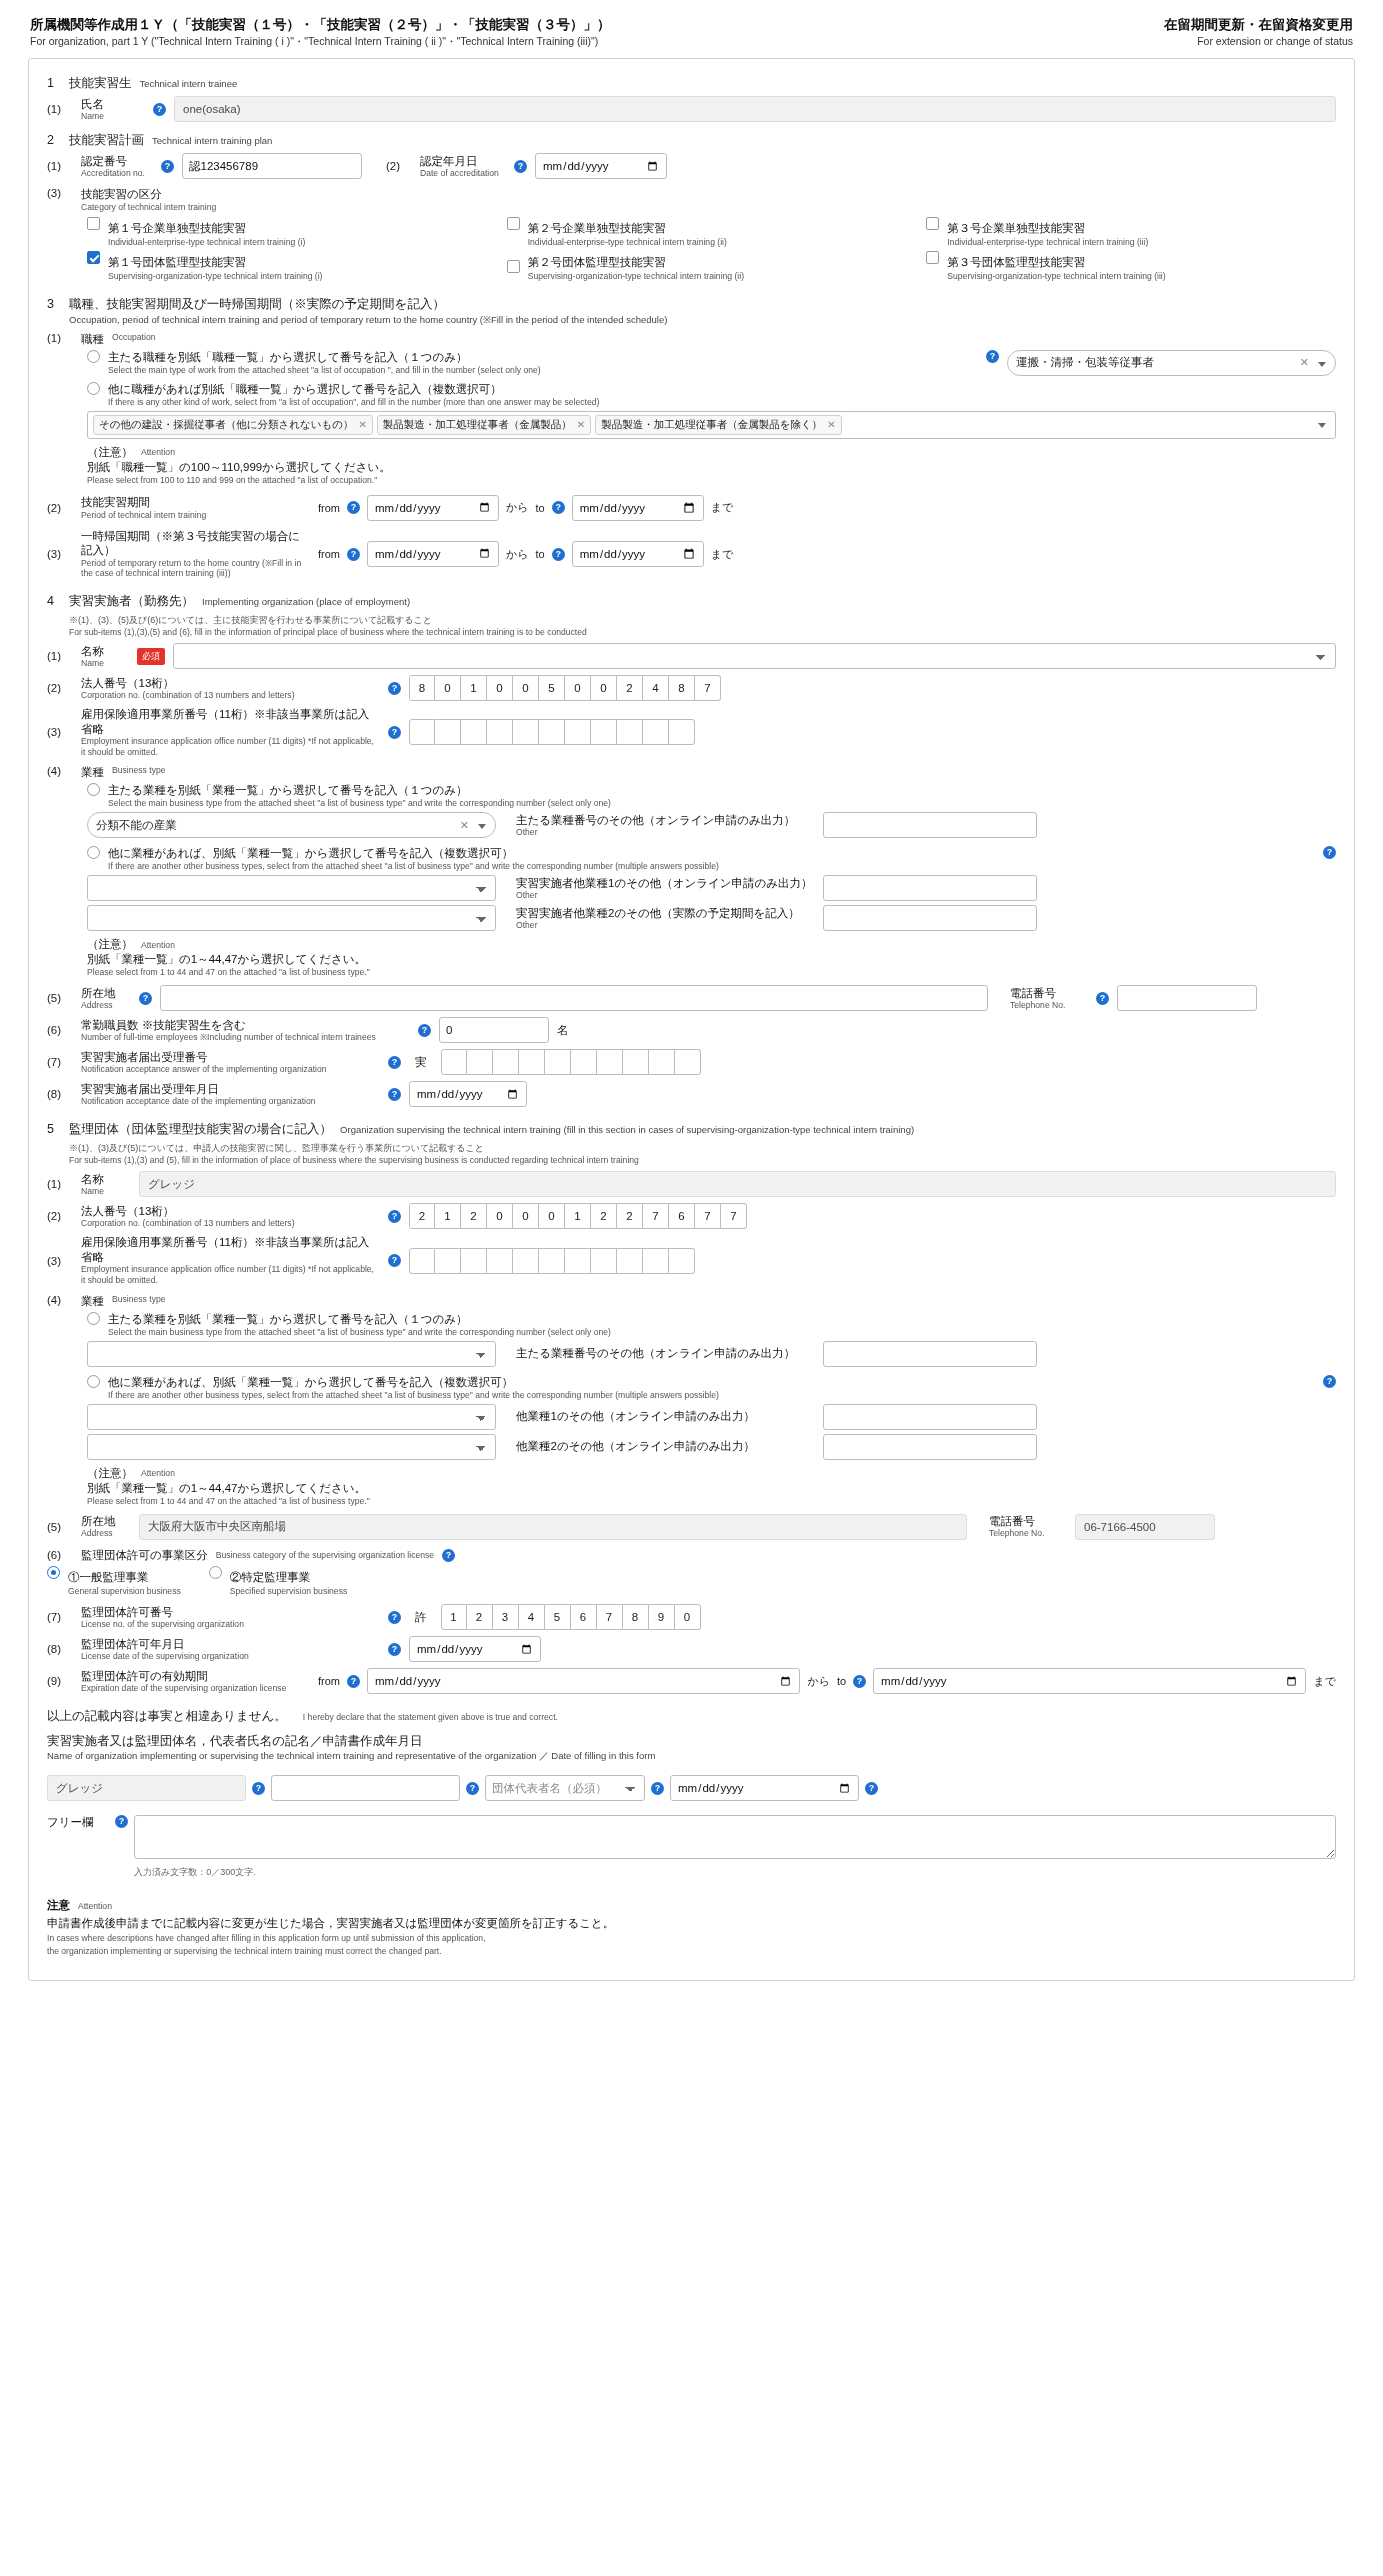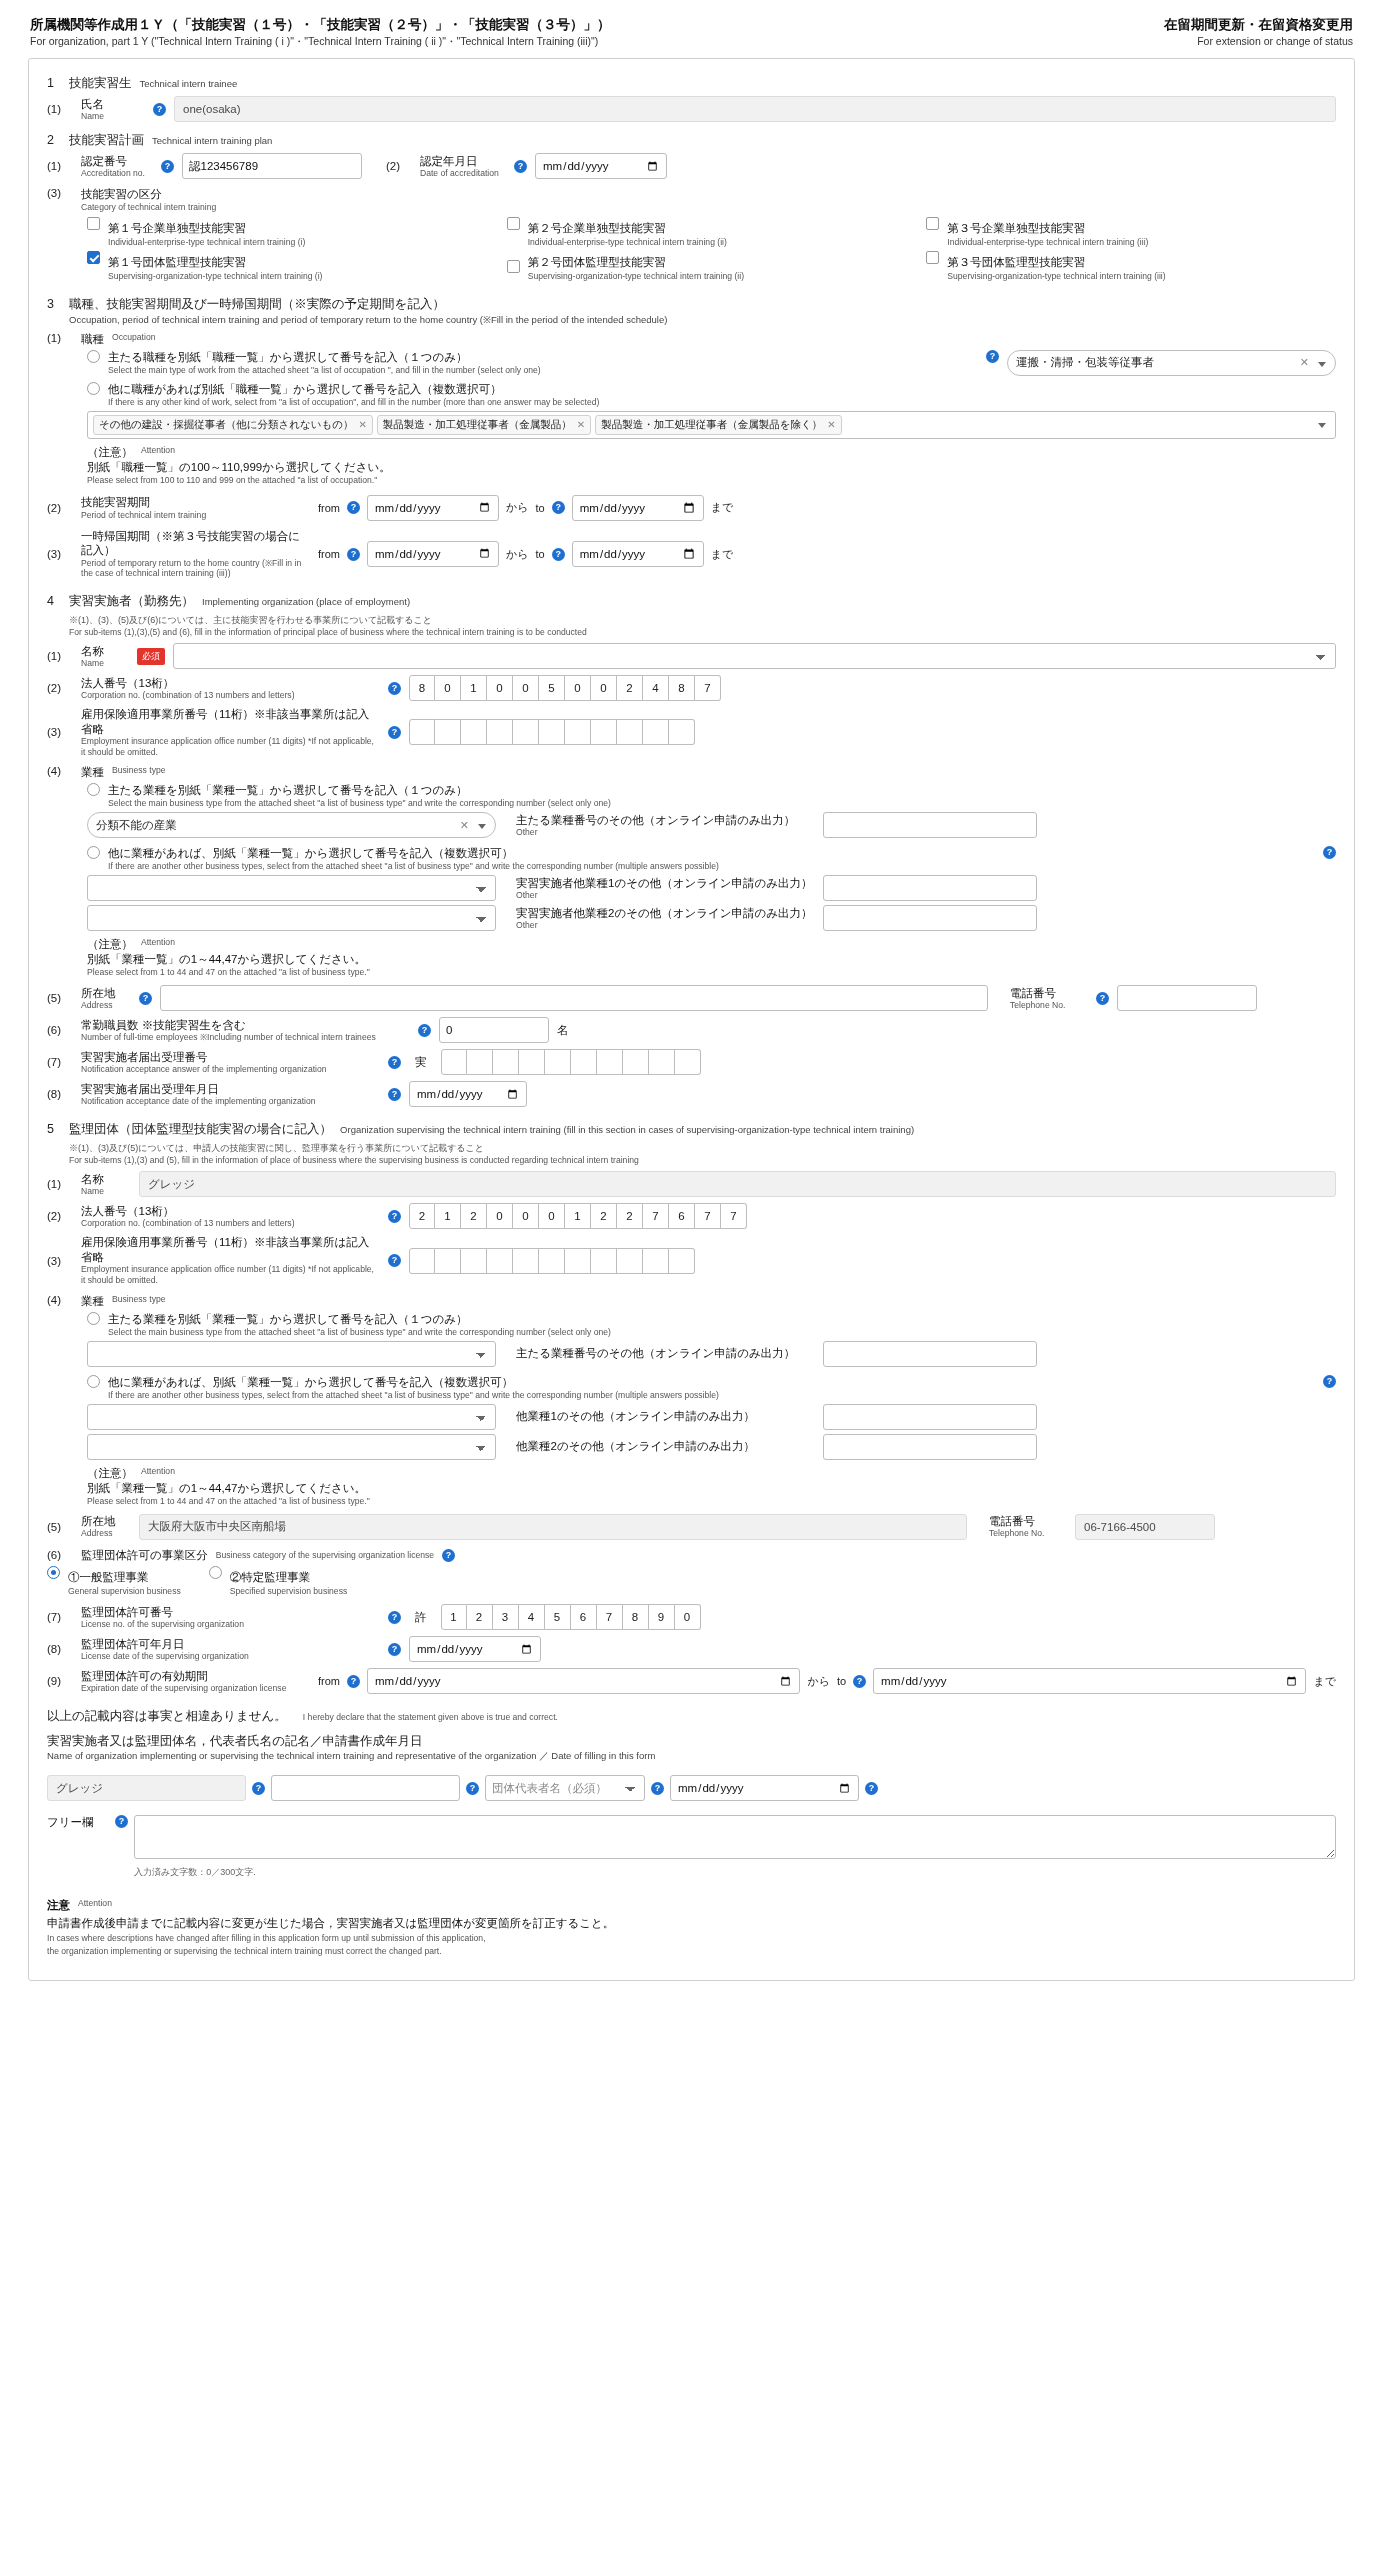--- a/index.html
+++ b/index.html
@@ -123,21 +123,21 @@
     display: flex; align-items: center; justify-content: center; font-size: 11.5px; background: #fff;
   }
   .digits .d:first-child { border-left-width: 1px; border-top-left-radius: 3px; border-bottom-left-radius: 3px; }
   .digits .d:last-child { border-top-right-radius: 3px; border-bottom-right-radius: 3px; }
 
   .badge-required {
     background: #e2342a; color: #fff; font-size: 9px; padding: 2px 5px; border-radius: 2px; flex: none;
   }
 
   .note { margin-top: 6px; }
-  .attn-head { display: flex; align-items: flex-start; gap: 8px; }
+  .attn-head { display: flex; align-items: center; gap: 8px; }
 
   .from-to { display: flex; align-items: center; gap: 7px; }
   .ft-word { font-size: 11px; color: #222; }
 
   .footer-decl { margin-top: 14px; }
   .footer-decl .l1 { font-size: 12.5px; }
   .footer-decl .l2 { font-size: 12.5px; margin-top: 8px; }
   .footer-decl .l3 { font-size: 9.5px; color: #444; }
 
   .sig-row { display: flex; align-items: center; gap: 6px; margin-top: 12px; }
@@ -449,21 +449,21 @@
           <span class="label-block" style="width:299px;margin-left:12px">
             <div class="label-jp">実習実施者他業種1のその他（オンライン申請のみ出力）</div>
             <div class="label-en">Other</div>
           </span>
           <input type="text" style="width: 214px;" value="">
         </div>
 
         <div class="row" style="margin-top:4px">
           <select style="width:409px"><option></option></select>
           <span class="label-block" style="width:299px;margin-left:12px">
-            <div class="label-jp">実習実施者他業種2のその他（オンライン申請のみ出力）</div>
+            <div class="label-jp">実習実施者他業種2のその他（実際の予定期間を記入）</div>
             <div class="label-en">Other</div>
           </span>
           <input type="text" style="width: 214px;" value="">
         </div>
 
         <div class="note">
           <div class="attn-head">
             <span class="label-jp">（注意）</span>
             <span class="label-en">Attention</span>
           </div>

